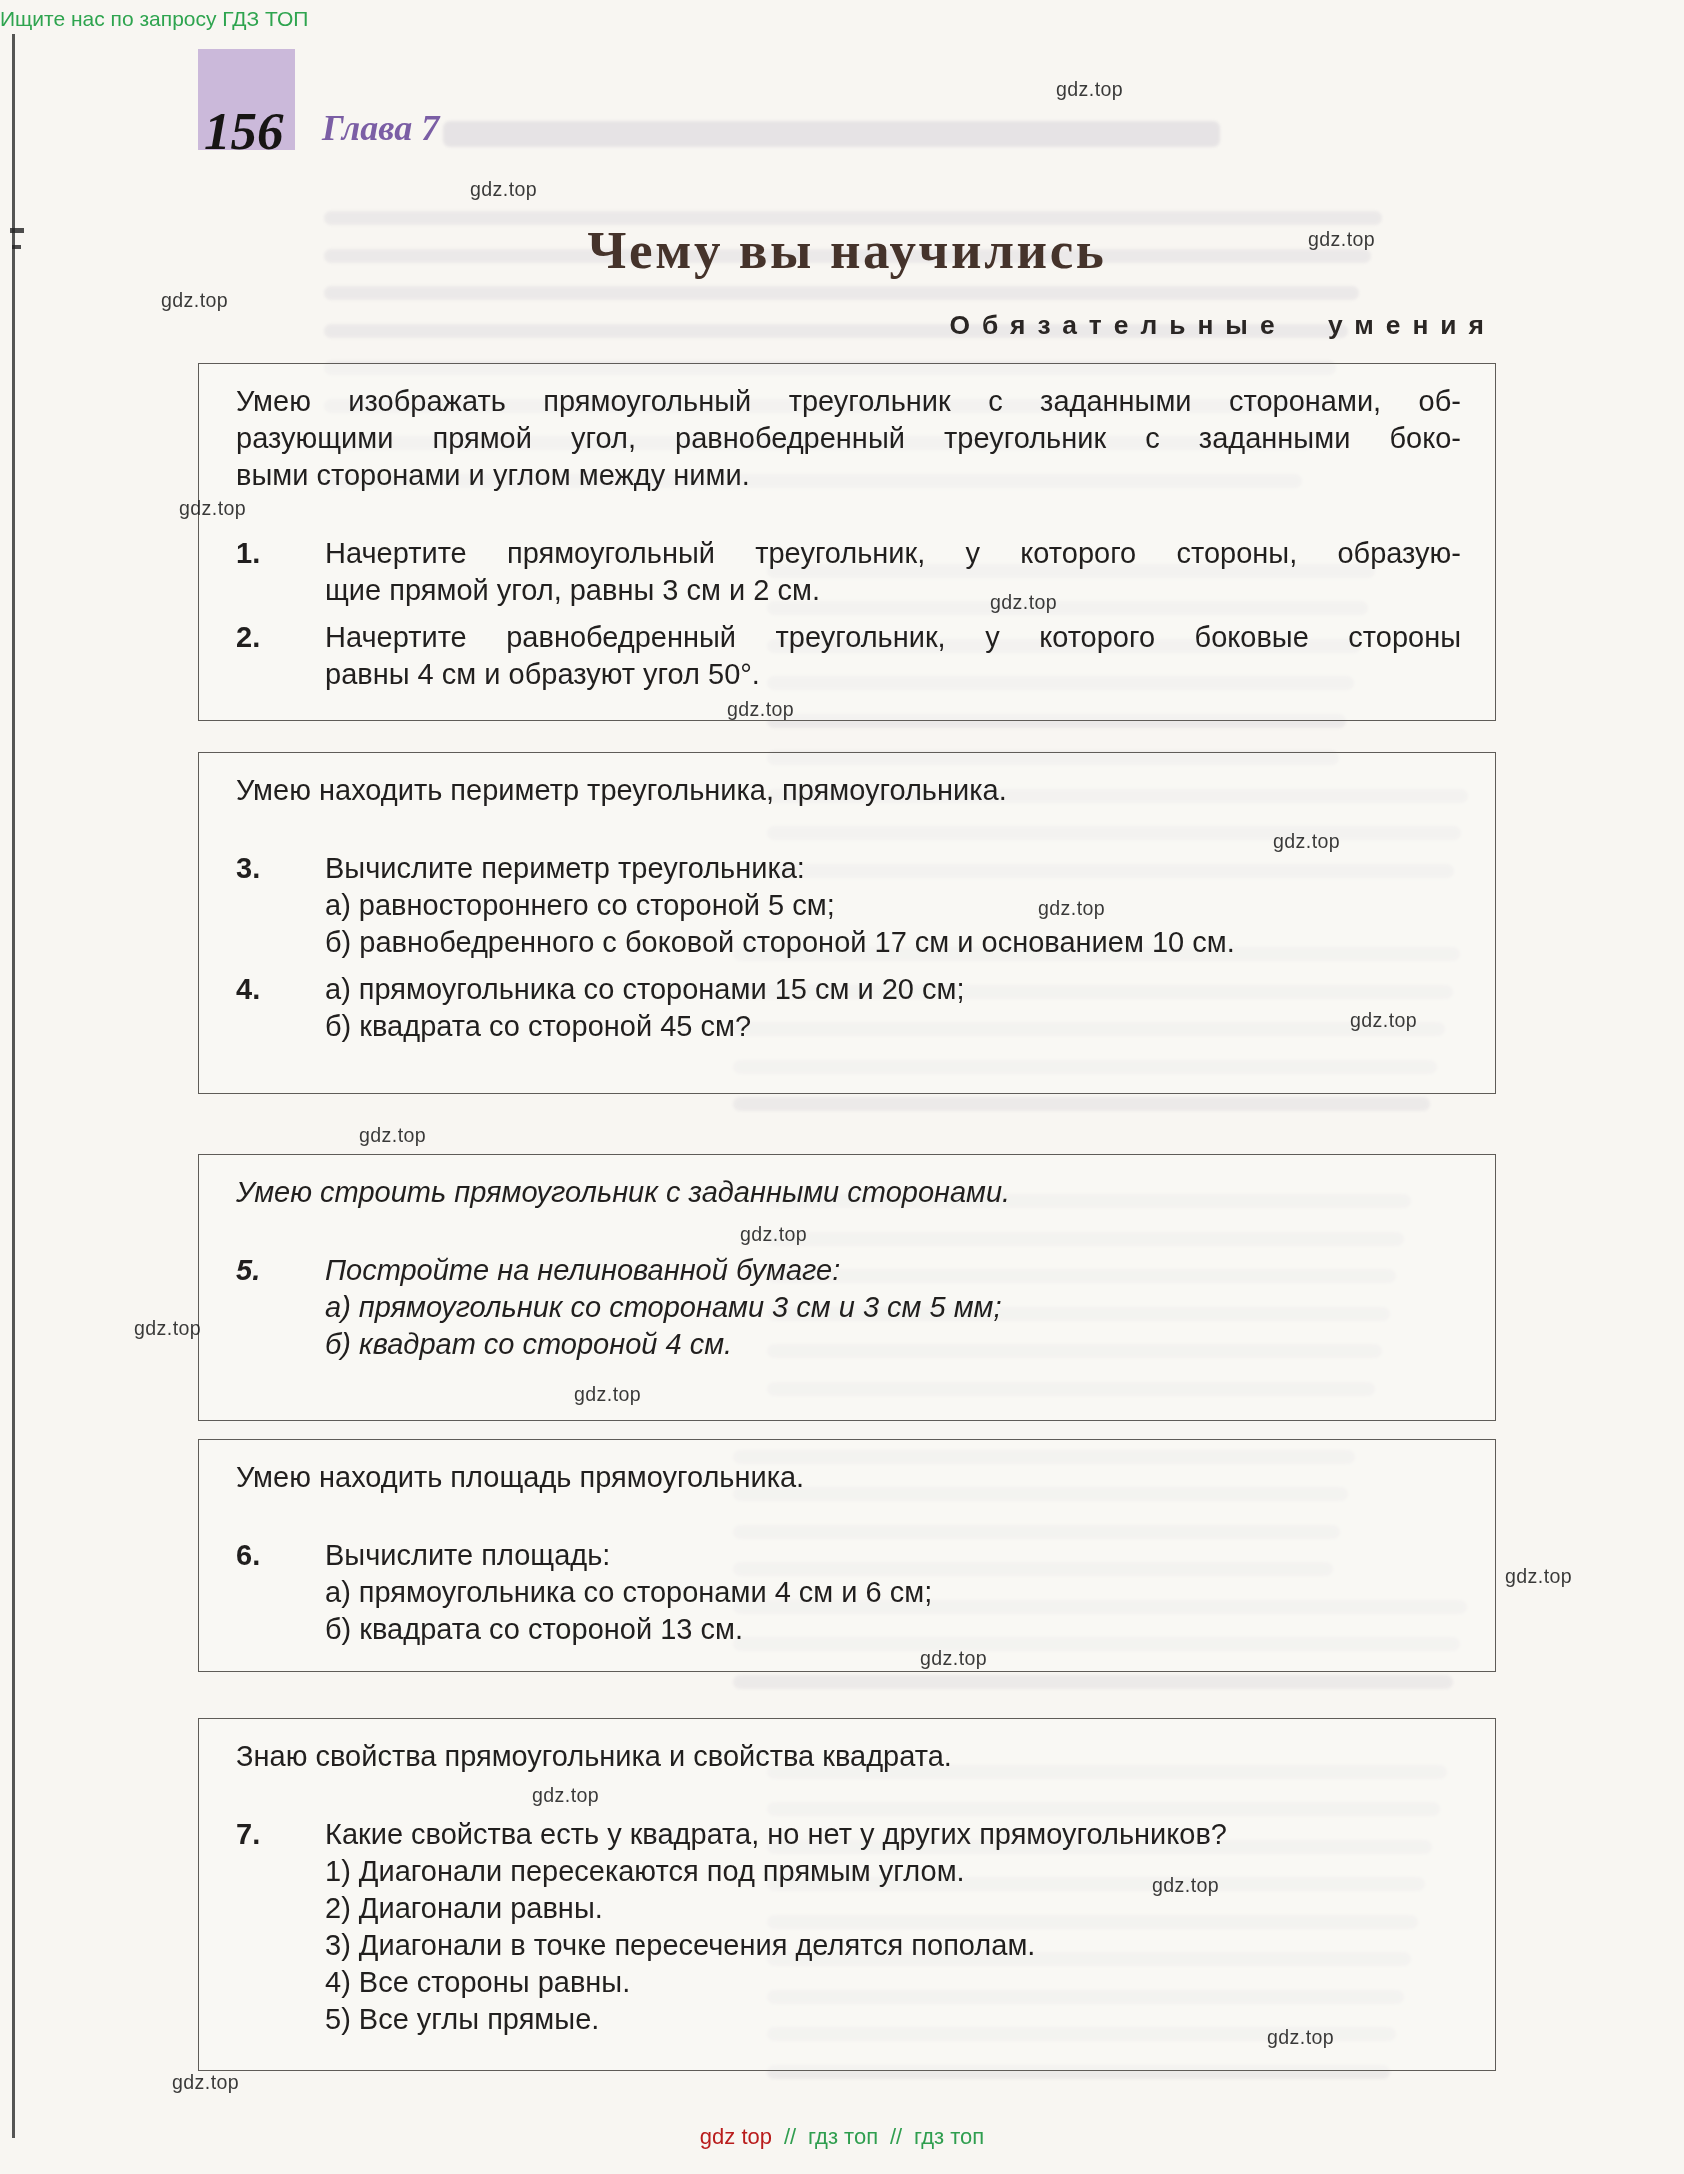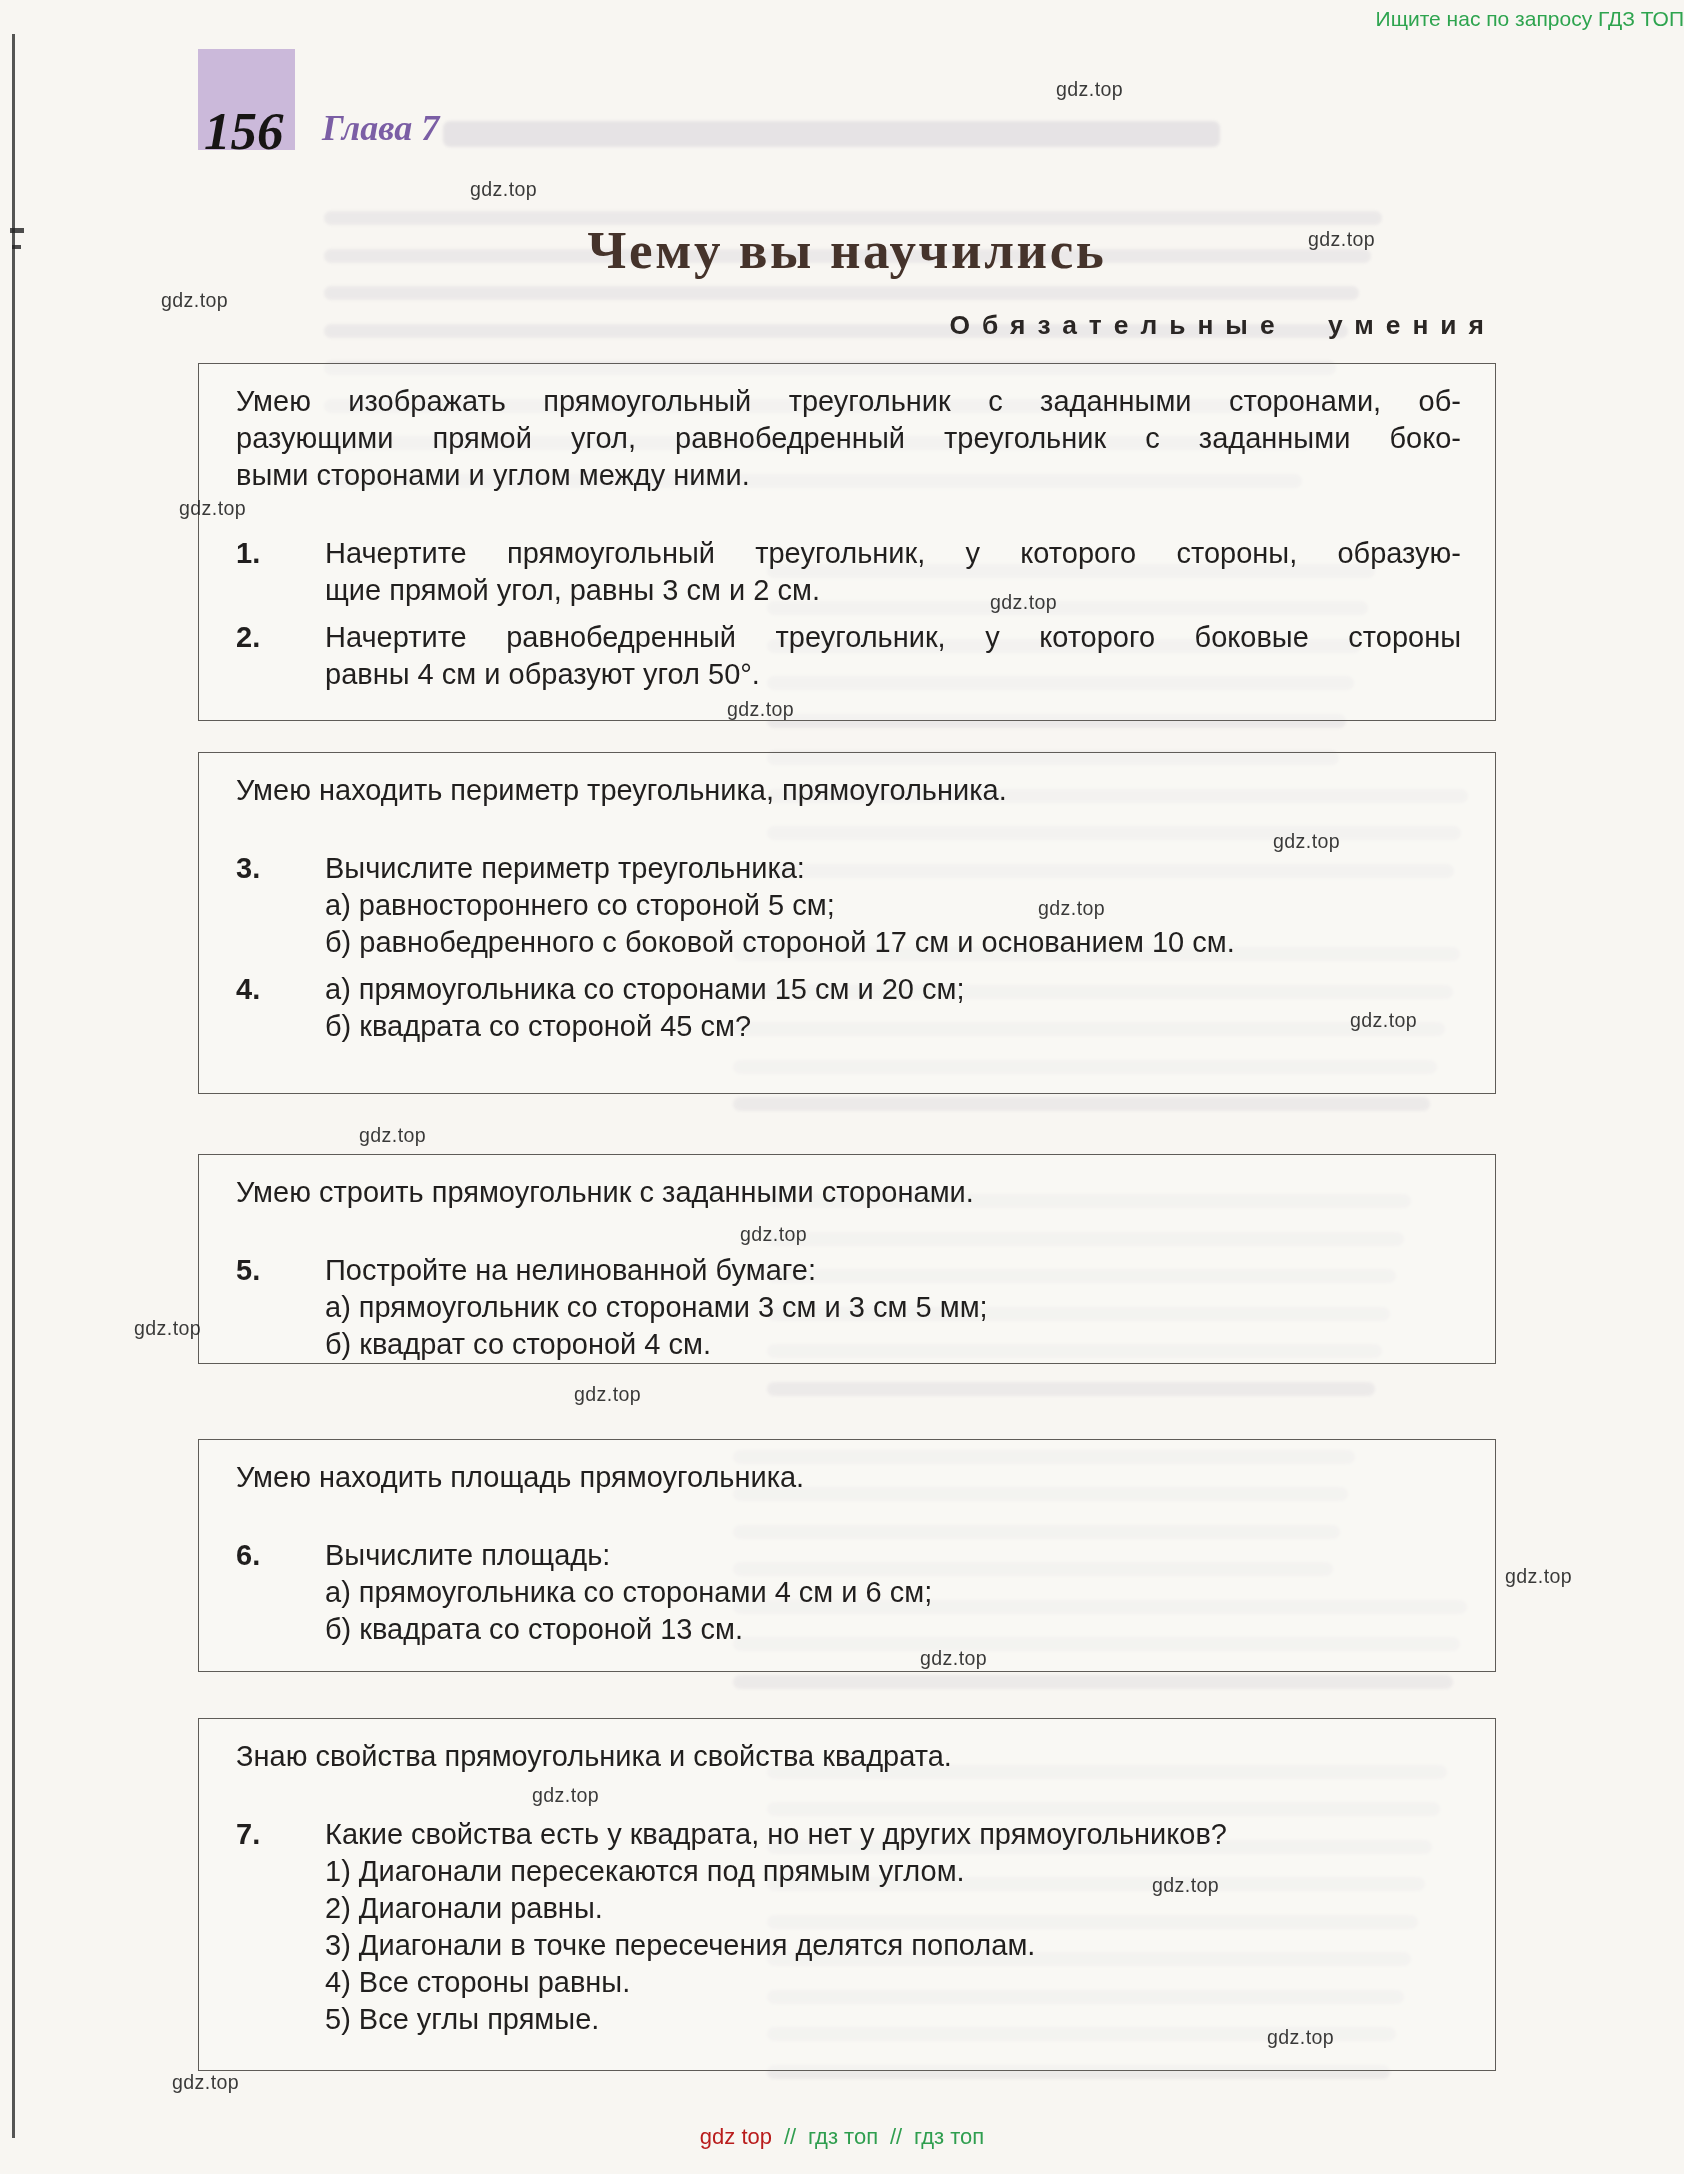--- a/index.html
+++ b/index.html
@@ -8,21 +8,21 @@
     width:1684px;height:2175px;
     background:#f8f6f2;
     font-family:"Liberation Sans", sans-serif;
     overflow:hidden;
   }
   
   .edge-left{position:absolute;left:12px;top:34px;width:3.4px;height:2104px;background:#161616;opacity:.72;}
   .edge-mark{position:absolute;background:#222;opacity:.8;}
   .ghost{position:absolute;background:#8d87a3;filter:blur(1.7px);border-radius:6.8px;z-index:1;}
   
-  .banner-top{position:absolute;top:6.8px;left:0;width:100%;text-align:right;
+  .banner-top{position:absolute;top:6.8px;left:0;width:100%;text-align:left;
     font-size:21px;color:#2ea44f;z-index:5;}
   .banner-bottom{position:absolute;top:2124px;left:0;width:100%;text-align:center;
     font-size:22px;z-index:5;}
   .bpart{color:#2f9e4f;margin:0 5.1px;}
   .bpart.blue{color:#b91c1c;}
   .sep{color:#2f9e4f;margin:0 6.8px;}
   .wm{position:absolute;font-size:19.6px;color:#1f1f1f;opacity:.88;z-index:6;letter-spacing:0.4px;}
   
   .chapter-tab{position:absolute;left:198px;top:49px;width:97px;height:101px;background:#cbb9da;z-index:2;}
   .page-number{position:absolute;left:204px;top:101px;z-index:3;
@@ -153,21 +153,21 @@
           </div>
           <div class="exercise">
             <div class="exnum">4.</div>
             <div class="exbody">
               <div class="line">а) прямоугольника со сторонами 15 см и 20 см;</div>
               <div class="line">б) квадрата со стороной 45 см?</div>
             </div>
           </div>
         </div>
       </div>
-      <div class="skillbox" style="top: 1154px; height: 210px;">
+      <div class="skillbox" style="top: 1154px; height: 267px; font-style: italic;">
         <div class="statement">
           <div class="line">Умею строить прямоугольник с заданными сторонами.</div>
         </div>
         <div class="exgroup">
           <div class="exercise">
             <div class="exnum">5.</div>
             <div class="exbody">
               <div class="line">Постройте на нелинованной бумаге:</div>
               <div class="line">а) прямоугольник со сторонами 3 см и 3 см 5 мм;</div>
               <div class="line">б) квадрат со стороной 4 см.</div>

